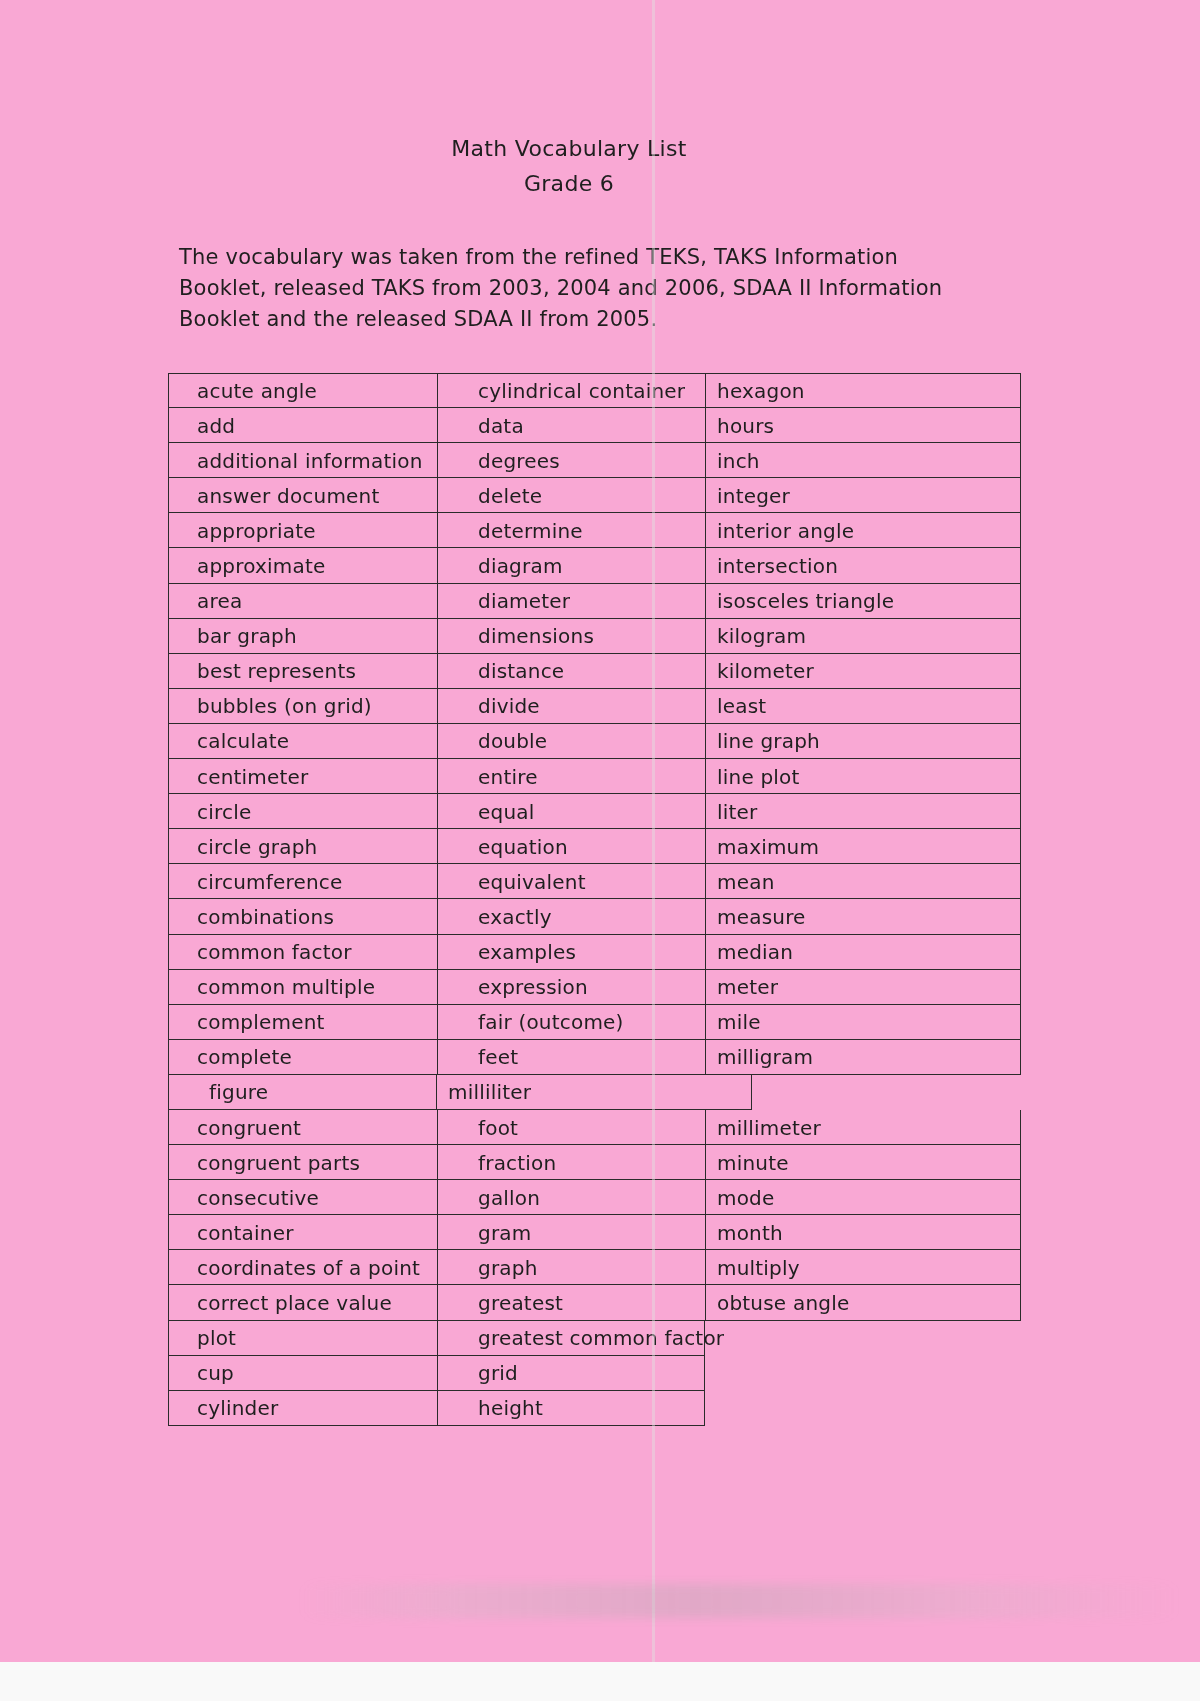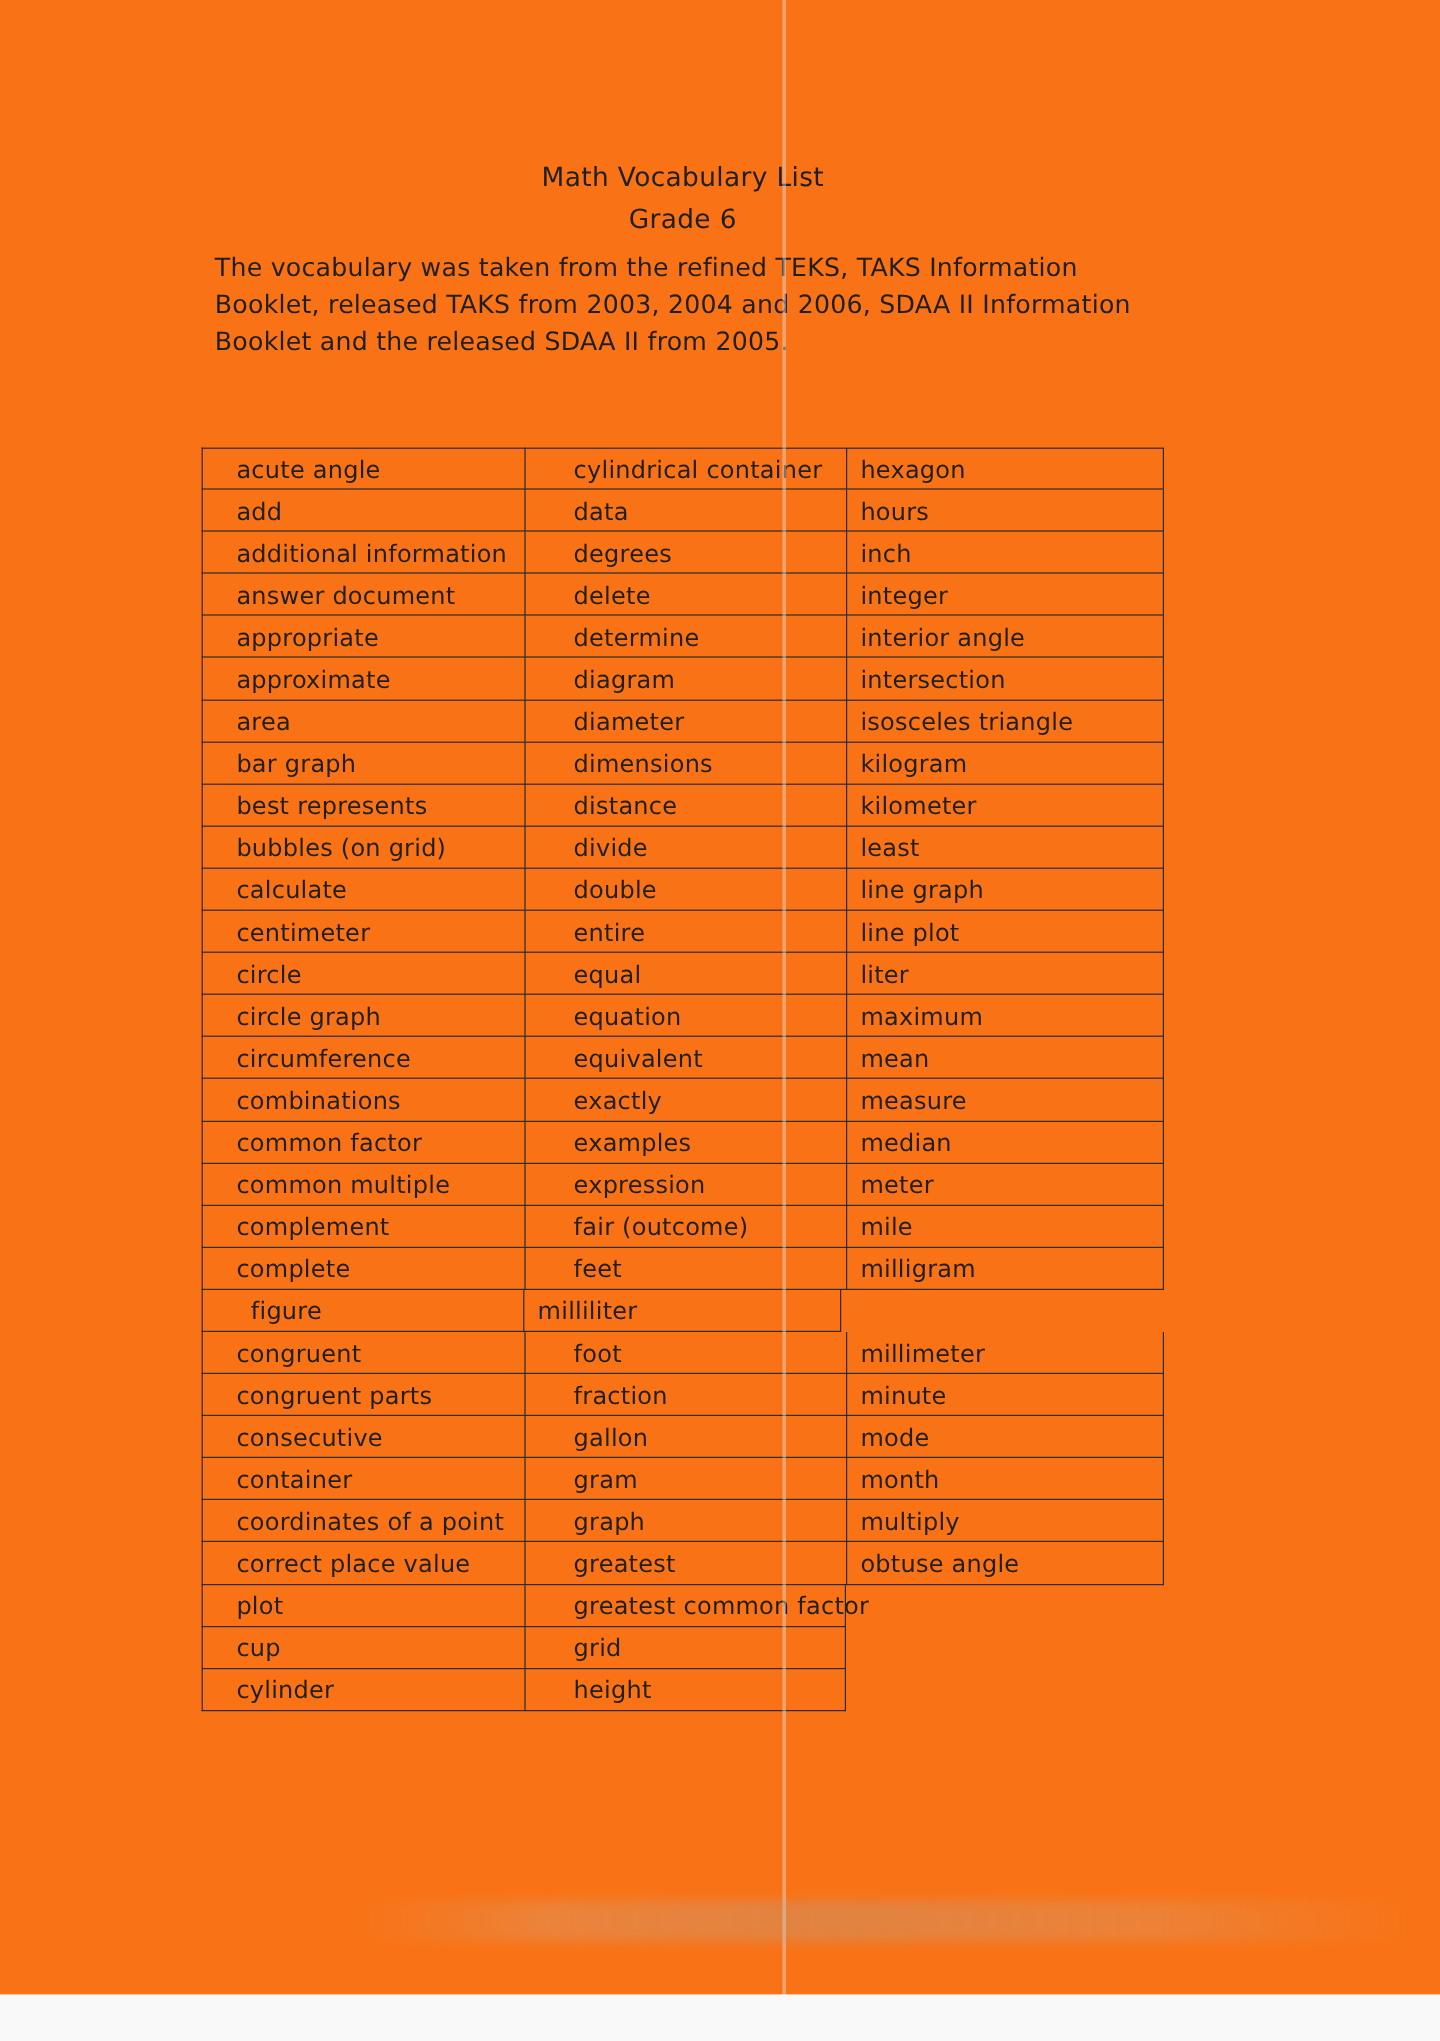--- a/index.html
+++ b/index.html
@@ -1,37 +1,37 @@
 <!DOCTYPE html>
 <html><head>
 <meta charset="utf-8">
 <style>
   html, body { margin: 0; padding: 0; background: #ffffff; }
   .page {
     position: relative;
     width: 1200px;
     height: 1701px;
-    background: #f97316;
+    background: #f9a8d4;
     overflow: hidden;
     font-family: "DejaVu Sans", sans-serif;
     color: #1f1f1f;
   }
   .title-block {
     position: absolute;
     top: 131px;
     left: 168px;
     width: 802px;
     text-align: center;
     font-size: 22px;
     line-height: 35px;
     letter-spacing: 0.3px;
   }
   .intro {
     position: absolute;
-    top: 208px;
+    top: 242px;
     left: 179px;
     width: 820px;
     font-size: 21px;
     line-height: 31px;
     letter-spacing: 0.2px;
     white-space: nowrap;
   }
   .vocab-table {
     position: absolute;
     top: 373px;
@@ -48,21 +48,21 @@
     letter-spacing: 0.2px;
     white-space: nowrap;
     border-left: 1.6px solid #2b2b2b;
     border-bottom: 1.6px solid #2b2b2b;
     background: transparent;
   }
   .t-row.first .t-cell { border-top: 1.7px solid #2b2b2b; }
   .t-cell.row-last { border-right: 1.7px solid #2b2b2b; }
   .col0 { width: 269px; padding-left: 28px; }
   .col1 { width: 268px; padding-left: 40px; }
-  .col2 { width: 265px; }
+  .col2 { width: 316px; }
   
   .scan-crease-line {
     position: absolute;
     left: 652px; top: 0;
     width: 3px; height: 1701px;
     background: rgba(223,223,223,0.45);
     pointer-events: none;
   }
   .scan-smudge {
     position: absolute;

